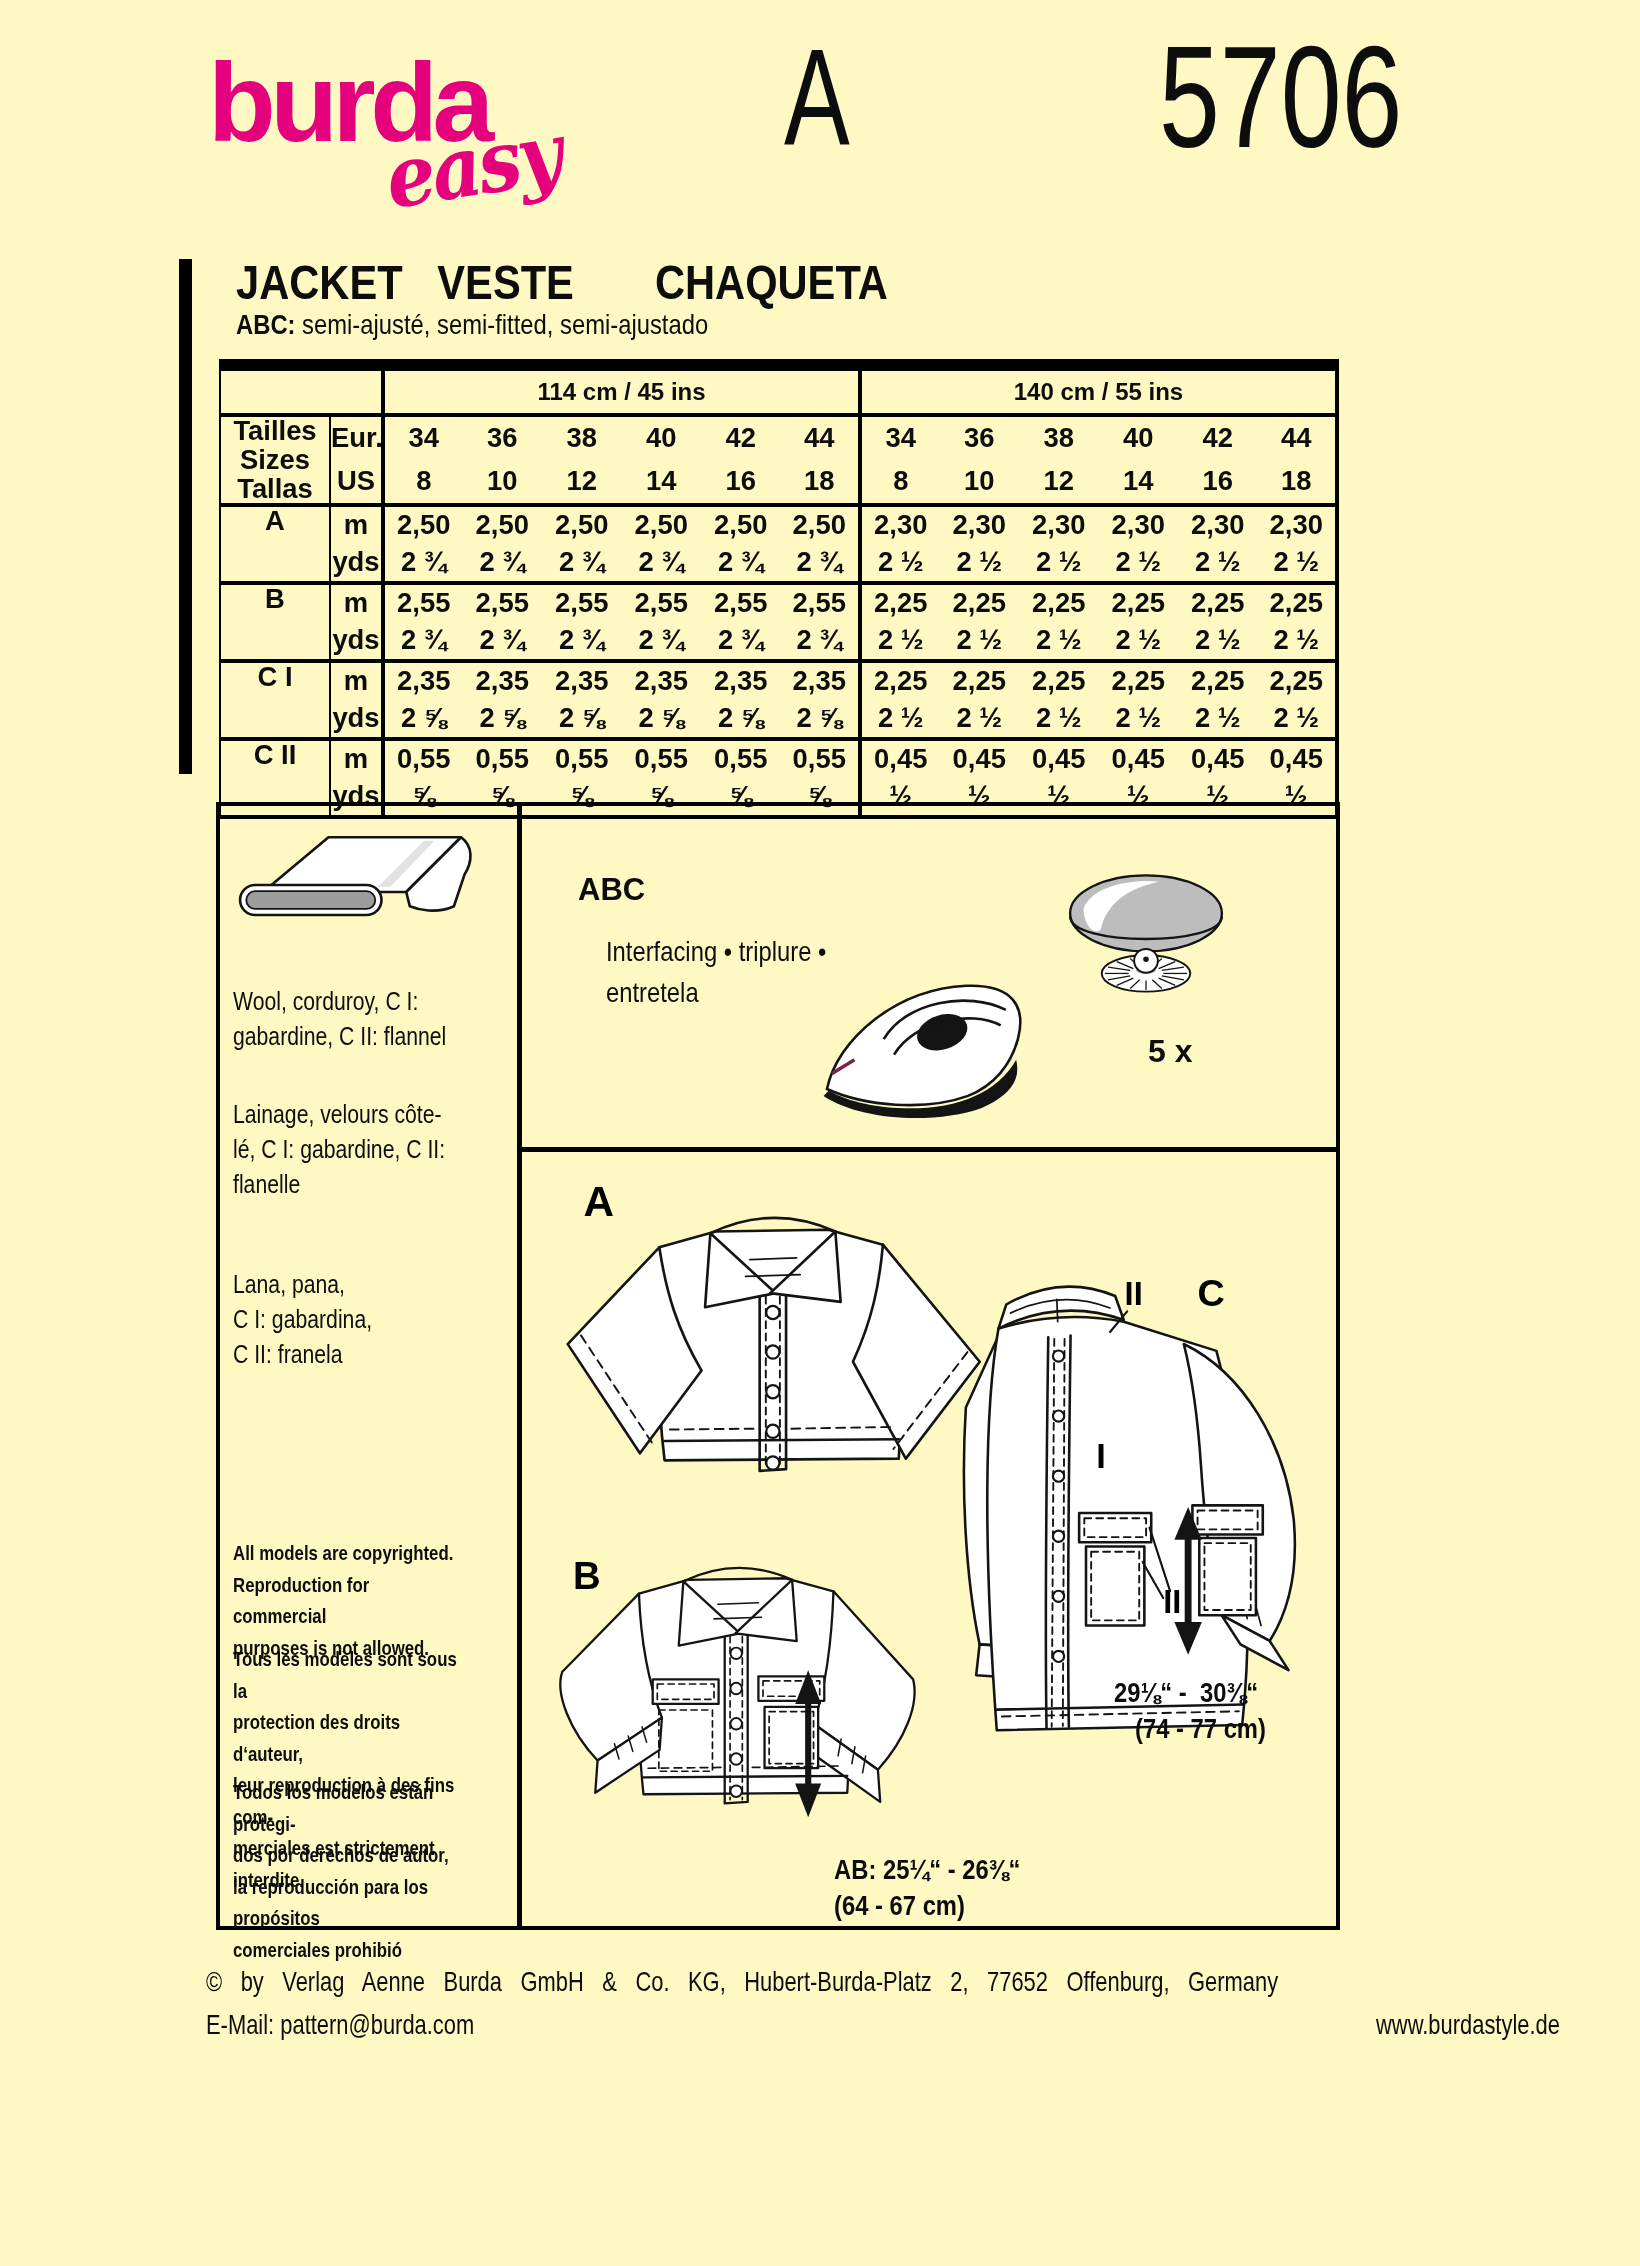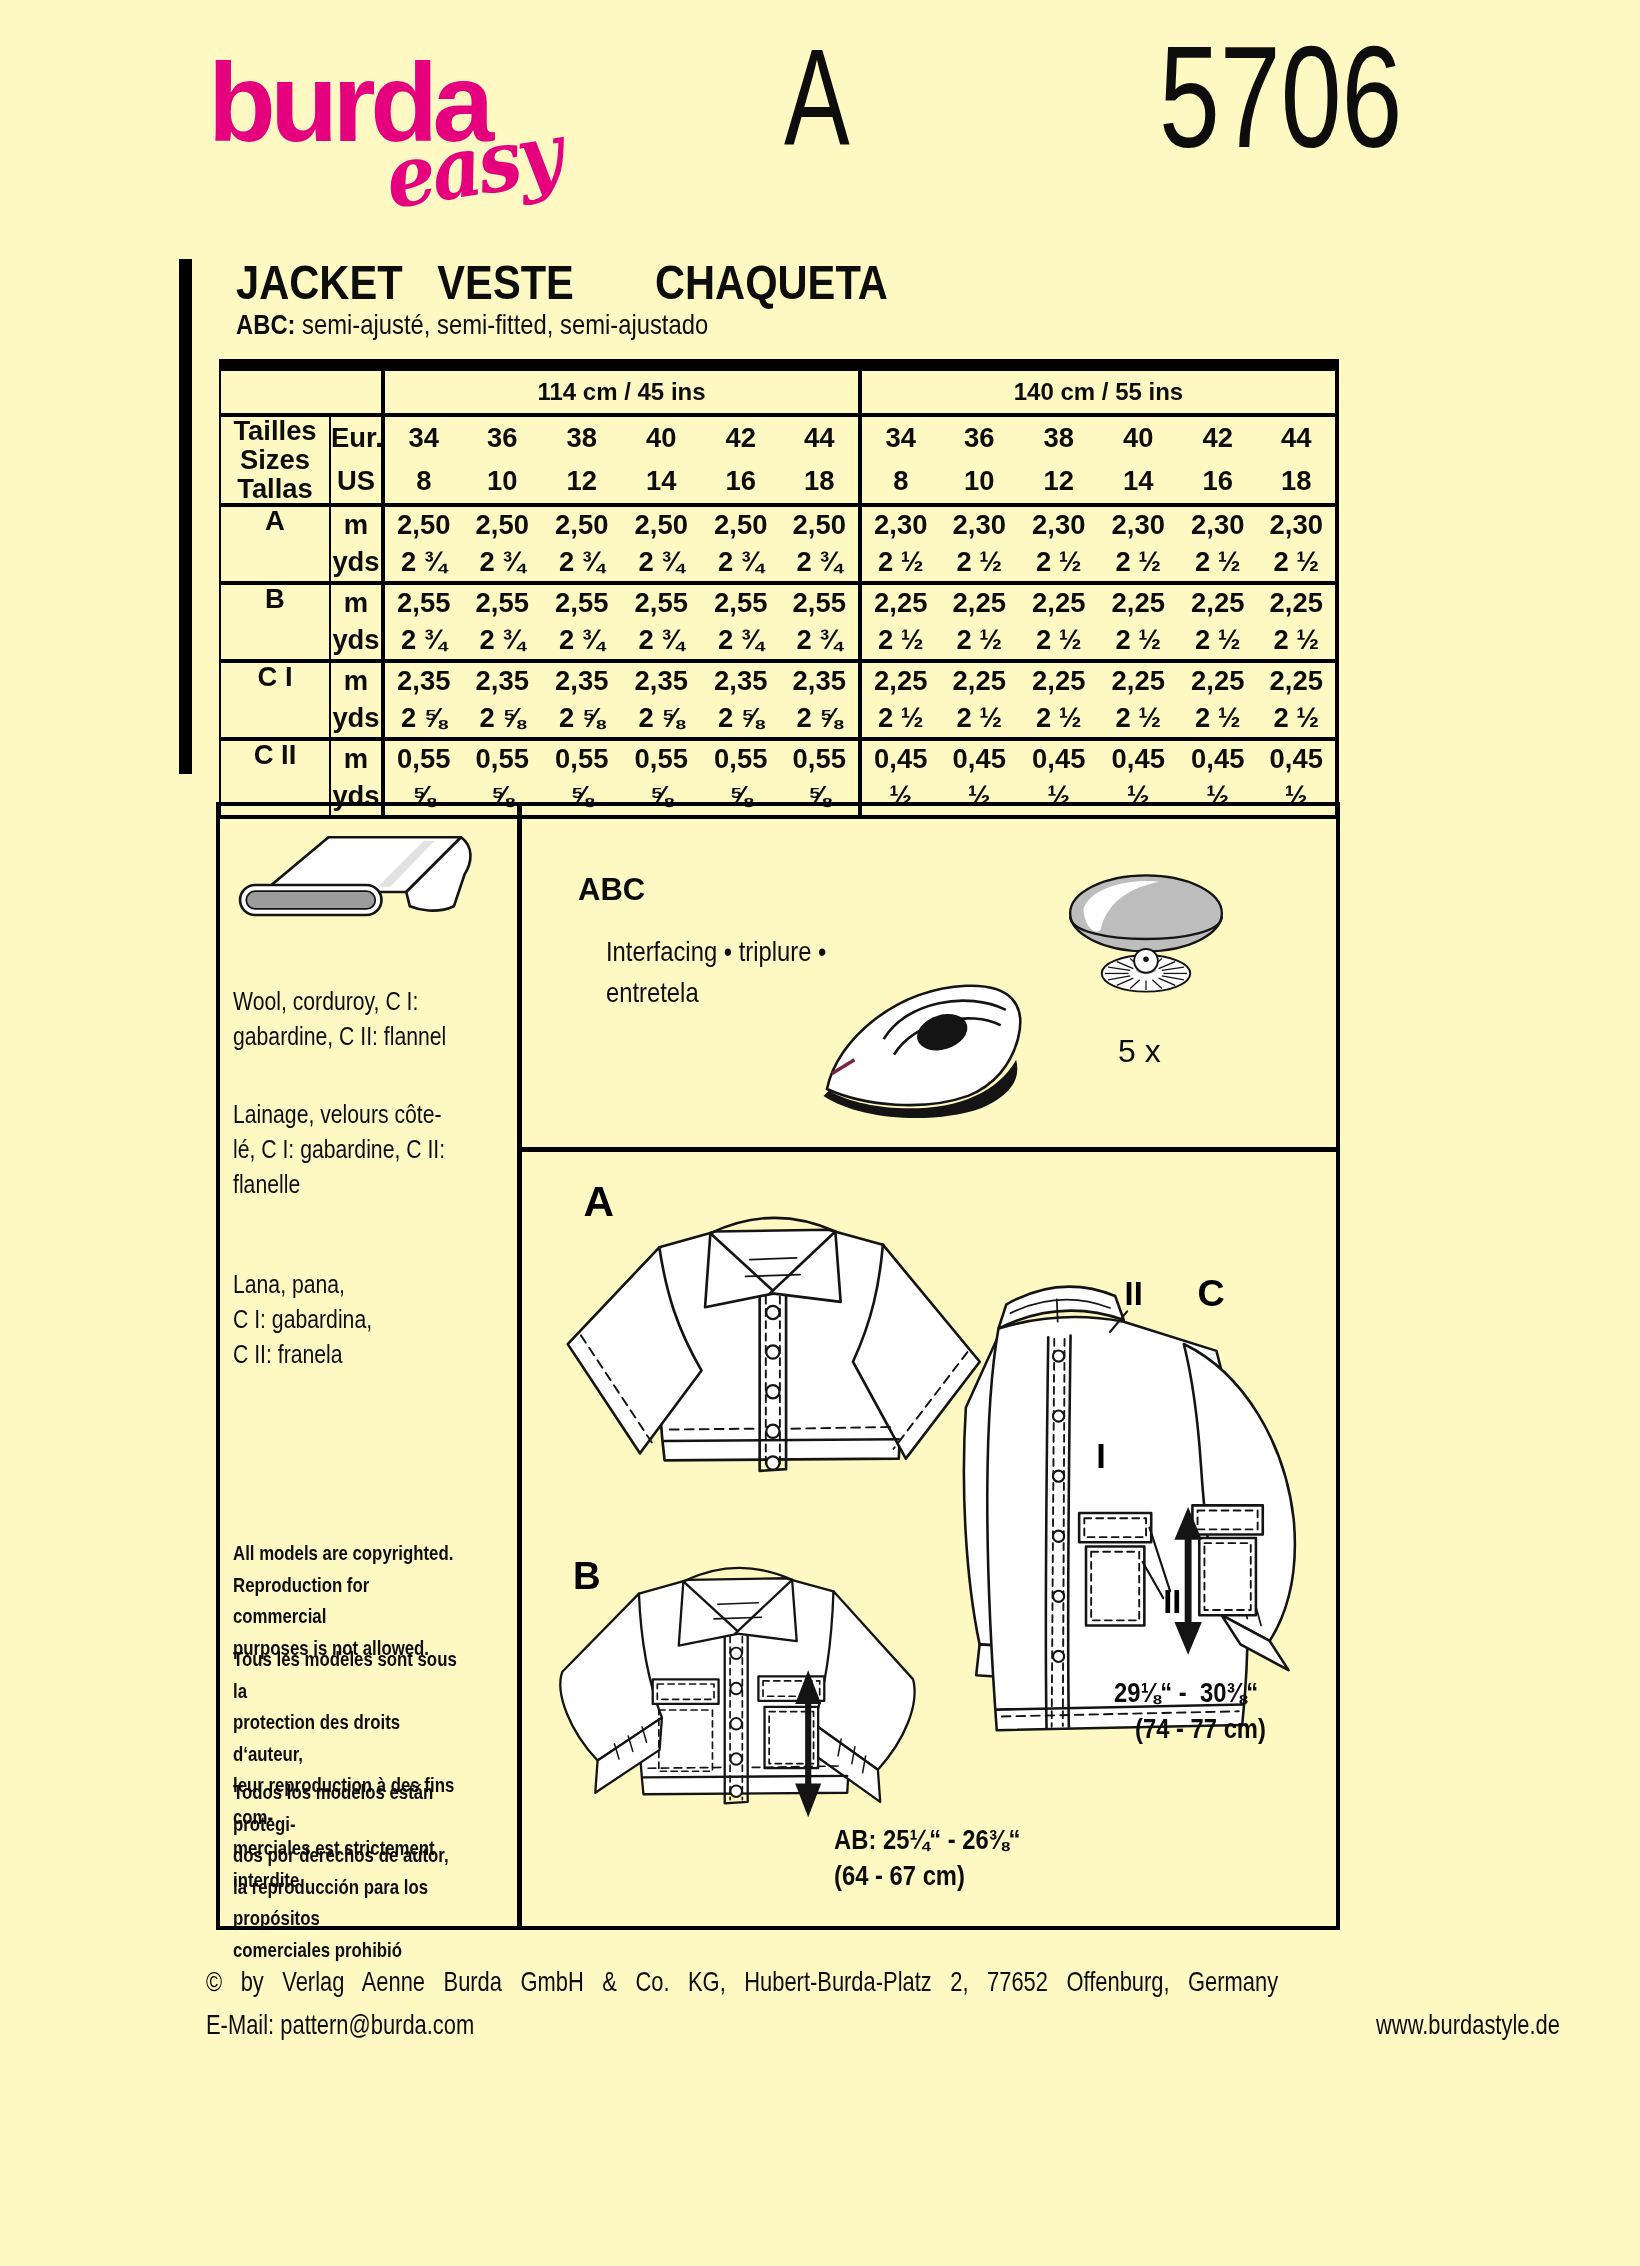--- a/index.html
+++ b/index.html
@@ -37,21 +37,21 @@
   
   .main-box{left:216px;top:802px;width:1124px;height:1128px;border:4.6px solid #000;display:flex;box-sizing:border-box;}
   .sidebar{width:297px;border-right:5.5px solid #000;position:relative;flex:none;}
   .rightcol{flex:1;display:flex;flex-direction:column;position:relative;}
   .rt-top{height:341px;border-bottom:5.5px solid #000;position:relative;flex:none;}
   .rt-draw{flex:1;position:relative;}
   .fab-txt{font-size:26.5px;line-height:1.32;transform:scaleX(.8);transform-origin:0 0;}
   .legal{font-size:21px;font-weight:bold;line-height:1.5;transform:scaleX(.8);transform-origin:0 0;}
   .abc-head{font-size:31px;font-weight:bold;margin-left:25px;}
   .inter-txt{font-size:28px;line-height:1.45;}
-  .count-5x{font-size:32px;font-weight:normal;}
+  .count-5x{font-size:32px;font-weight:bold;margin-left:30px;}
   .meas{font-size:28px;font-weight:bold;line-height:1.3;}
   .meas .inch{white-space:pre;}
   
   .footer-line1{font-size:27.4px;word-spacing:15.5px;}
   .footer-line2{display:flex;justify-content:space-between;font-size:27.4px;}
   svg text{font-family:"Liberation Sans",sans-serif;}
 </style>
 </head>
 <body>
 
@@ -451,21 +451,21 @@
           <text x="193" y="52" font-size="38" font-weight="bold">II</text>
           <text x="278" y="54" font-size="44" font-weight="bold">C</text>
           <text x="160" y="242" font-size="40" font-weight="bold">I</text>
           <text x="238" y="412" font-size="38" font-weight="bold">II</text>
         </svg>
 
         <div class="abs" style="left:592px;top:523px;">
           <div class="meas"><span class="cx85 inch">29⅛“ -  30⅜“</span></div>
           <div class="meas" style="margin-left:21px;"><span class="cx85">(74 - 77 cm)</span></div>
         </div>
-        <div class="abs" style="left:312px;top:670px;">
+        <div class="abs" style="left:312px;top:700px;">
           <div class="meas"><span class="cx85 inch"><b>AB: </b><span>25¼“ - 26⅜“</span></span></div>
           <div class="meas"><span class="cx85">(64 - 67 cm)</span></div>
         </div>
       </div>
     </div>
   </div>
 
   <div class="abs" style="left:206px;top:1966px;width:1354px;">
     <div class="footer-line1">
       <span class="cx">© by Verlag Aenne Burda GmbH &amp; Co. KG, Hubert-Burda-Platz 2, 77652 Offenburg, Germany</span>

